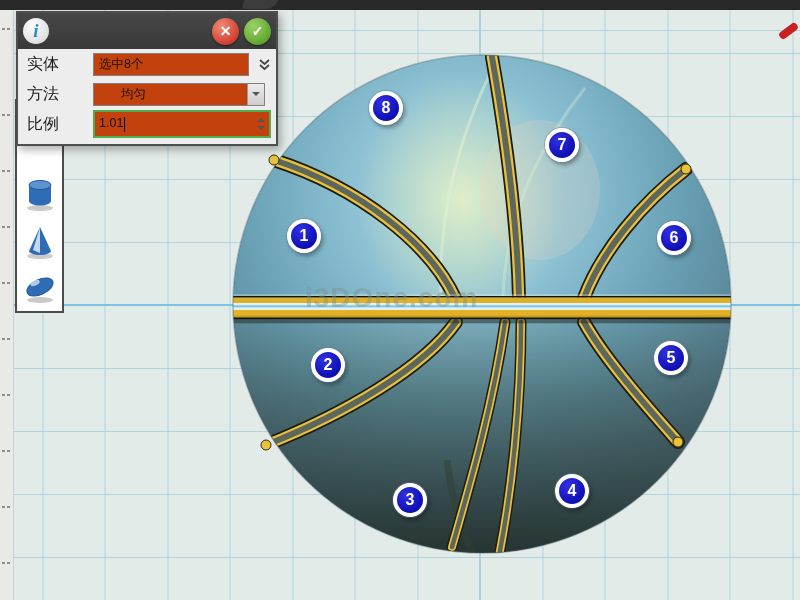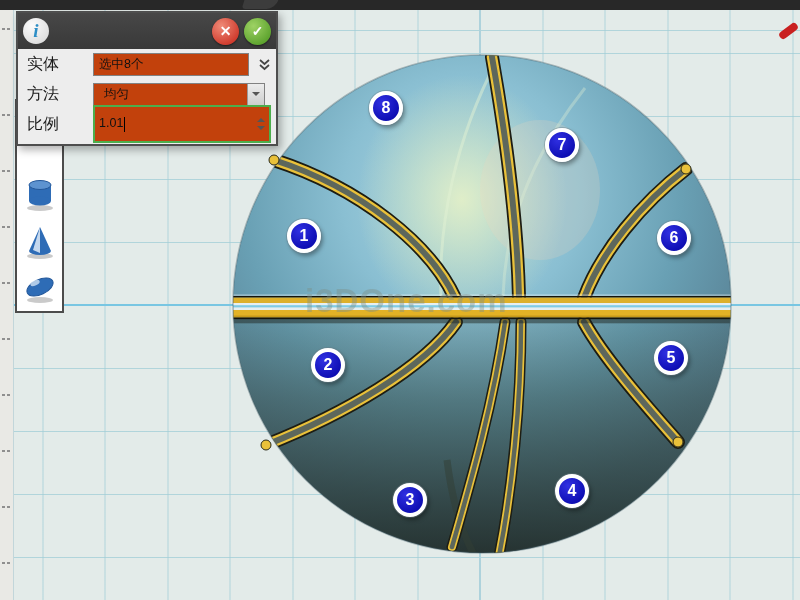--- a/index.html
+++ b/index.html
@@ -22,21 +22,21 @@
   .axis-v{position:absolute;left:479px;top:0;width:2px;height:590px;background:#aed2dc;}
   .red-fragment{position:absolute;left:778px;top:17px;width:21px;height:8px;background:#c92020;
                 border-radius:4px;transform:rotate(-37deg);}
 
   .sphere-svg{position:absolute;left:0;top:-10px;width:800px;height:600px;}
   .s-bk{stroke:#1d1d14;stroke-width:14px;fill:none;stroke-linecap:round;}
   .s-yl{stroke:#e9c13a;stroke-width:10.5px;fill:none;stroke-linecap:round;}
   .s-gy{stroke:#5d675c;stroke-width:6px;fill:none;stroke-linecap:round;}
   .thin .s-bk{stroke-width:11px;} .thin .s-yl{stroke-width:8px;} .thin .s-gy{stroke-width:4.5px;}
 
-  .watermark{position:absolute;left:305px;top:272px;font-size:33px;font-weight:bold;
+  .watermark{position:absolute;left:305px;top:272px;font-size:28px;font-weight:bold;
              letter-spacing:1px;color:rgba(125,142,136,.42);z-index:5;}
 
   
   .badge{position:absolute;width:34px;height:34px;margin:-17px 0 0 -17px;border-radius:50%;
          box-sizing:border-box;border:4px solid #fff;
          background:radial-gradient(circle at 35% 30%, #3030e2, #0d0db2 75%);
          color:#fff;font-size:16px;font-weight:bold;text-align:center;line-height:26px;
          box-shadow:0 0 0 1px rgba(110,125,135,.4), 2px 3px 4px rgba(0,0,0,.35);z-index:6;}
   .b1{left:304px;top:226px;} .b2{left:328px;top:355px;} .b3{left:410px;top:490px;}
   .b4{left:572px;top:481px;} .b5{left:671px;top:348px;} .b6{left:674px;top:228px;}
@@ -68,26 +68,26 @@
   .tbtn{width:27px;height:27px;border-radius:50%;border:none;color:#fff;font-size:14px;font-weight:bold;
         line-height:26px;text-align:center;padding:0;cursor:pointer;box-shadow:0 1px 2px rgba(0,0,0,.5);}
   .tbtn-x{margin-left:auto;background:radial-gradient(circle at 35% 30%,#ef8a77,#cf3b2d 75%);}
   .tbtn-ok{margin-left:5px;background:radial-gradient(circle at 35% 30%,#9ed264,#5da32e 75%);}
   .dlg-row{display:flex;align-items:center;height:30px;padding-left:9px;}
   .dlg-label{width:66px;font-size:16px;color:#1a1a1a;}
   .fld{background:#c2410c;border:1px solid #818181;height:23px;box-sizing:border-box;
        font-size:12.5px;color:#111;display:flex;align-items:center;padding-left:5px;}
   .fld-entity{width:156px;}
   .fld-method{width:172px;padding-left:0;}
-  .fld-method .val{flex:1;padding-left:10px;}
+  .fld-method .val{flex:1;padding-left:10px;margin-left:17px;}
   .dd-btn{width:16px;height:21px;background:linear-gradient(#ececec,#cecece);
           border-left:1px solid #9a9a9a;display:flex;align-items:center;justify-content:center;}
   .dd-caret{width:0;height:0;border-left:4px solid transparent;border-right:4px solid transparent;
             border-top:4px solid #555;}
-  .fld-scale{width:178px;height:38px;border:2px solid #4cae4c;padding-left:4px;}
+  .fld-scale{width:178px;height:28px;border:2px solid #4cae4c;padding-left:4px;}
   .fld-scale .val{flex:1;}
   .caret{display:inline-block;width:1px;height:15px;background:#000;vertical-align:middle;margin-left:1px;}
   .spinner{display:flex;flex-direction:column;justify-content:center;gap:4px;margin-right:4px;}
   .sp-up{width:0;height:0;border-left:4px solid transparent;border-right:4px solid transparent;
          border-bottom:4px solid #555;}
   .sp-dn{width:0;height:0;border-left:4px solid transparent;border-right:4px solid transparent;
          border-top:4px solid #555;}
   .expander{margin-left:8px;display:flex;align-items:center;}
 </style>
 </head>

